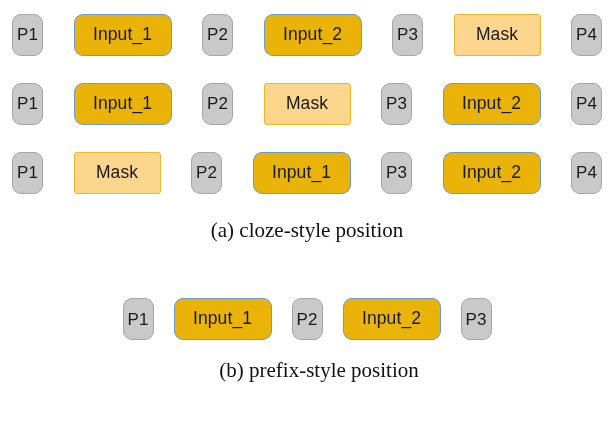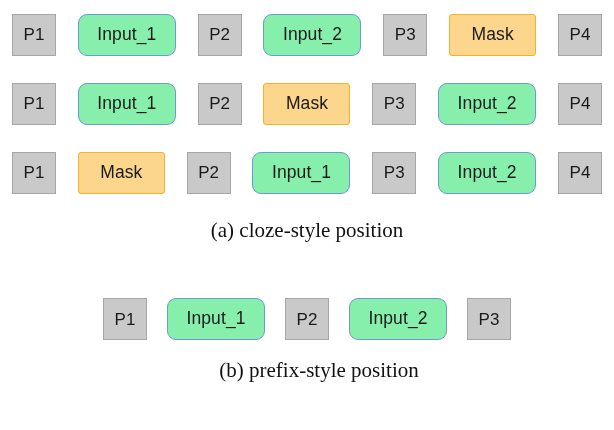--- a/index.html
+++ b/index.html
@@ -65,32 +65,32 @@
     font-size: 17.5px;
     line-height: 1;
     color: #1a1a1a;
     letter-spacing: 0.1px;
     white-space: nowrap;
     flex: 0 0 auto;
   }
 
   
   .tok-pos {
-    width: 44px;
+    width: 31px;
     background: #c9c9c9;
     border: 1px solid #a6a6a6;
-    border-radius: 0;
+    border-radius: 9px;
     font-size: 17px;
   }
 
   
   .tok-input {
     min-width: 98px;
     padding: 0 10px;
-    background: #86efac;
+    background: #eab308;
     border: 1.4px solid #6b9bd2;
     border-radius: 9px;
   }
 
   
   .tok-mask {
     min-width: 87px;
     padding: 0 10px;
     background: #fcd68c;
     border: 1.4px solid #f0b429;

